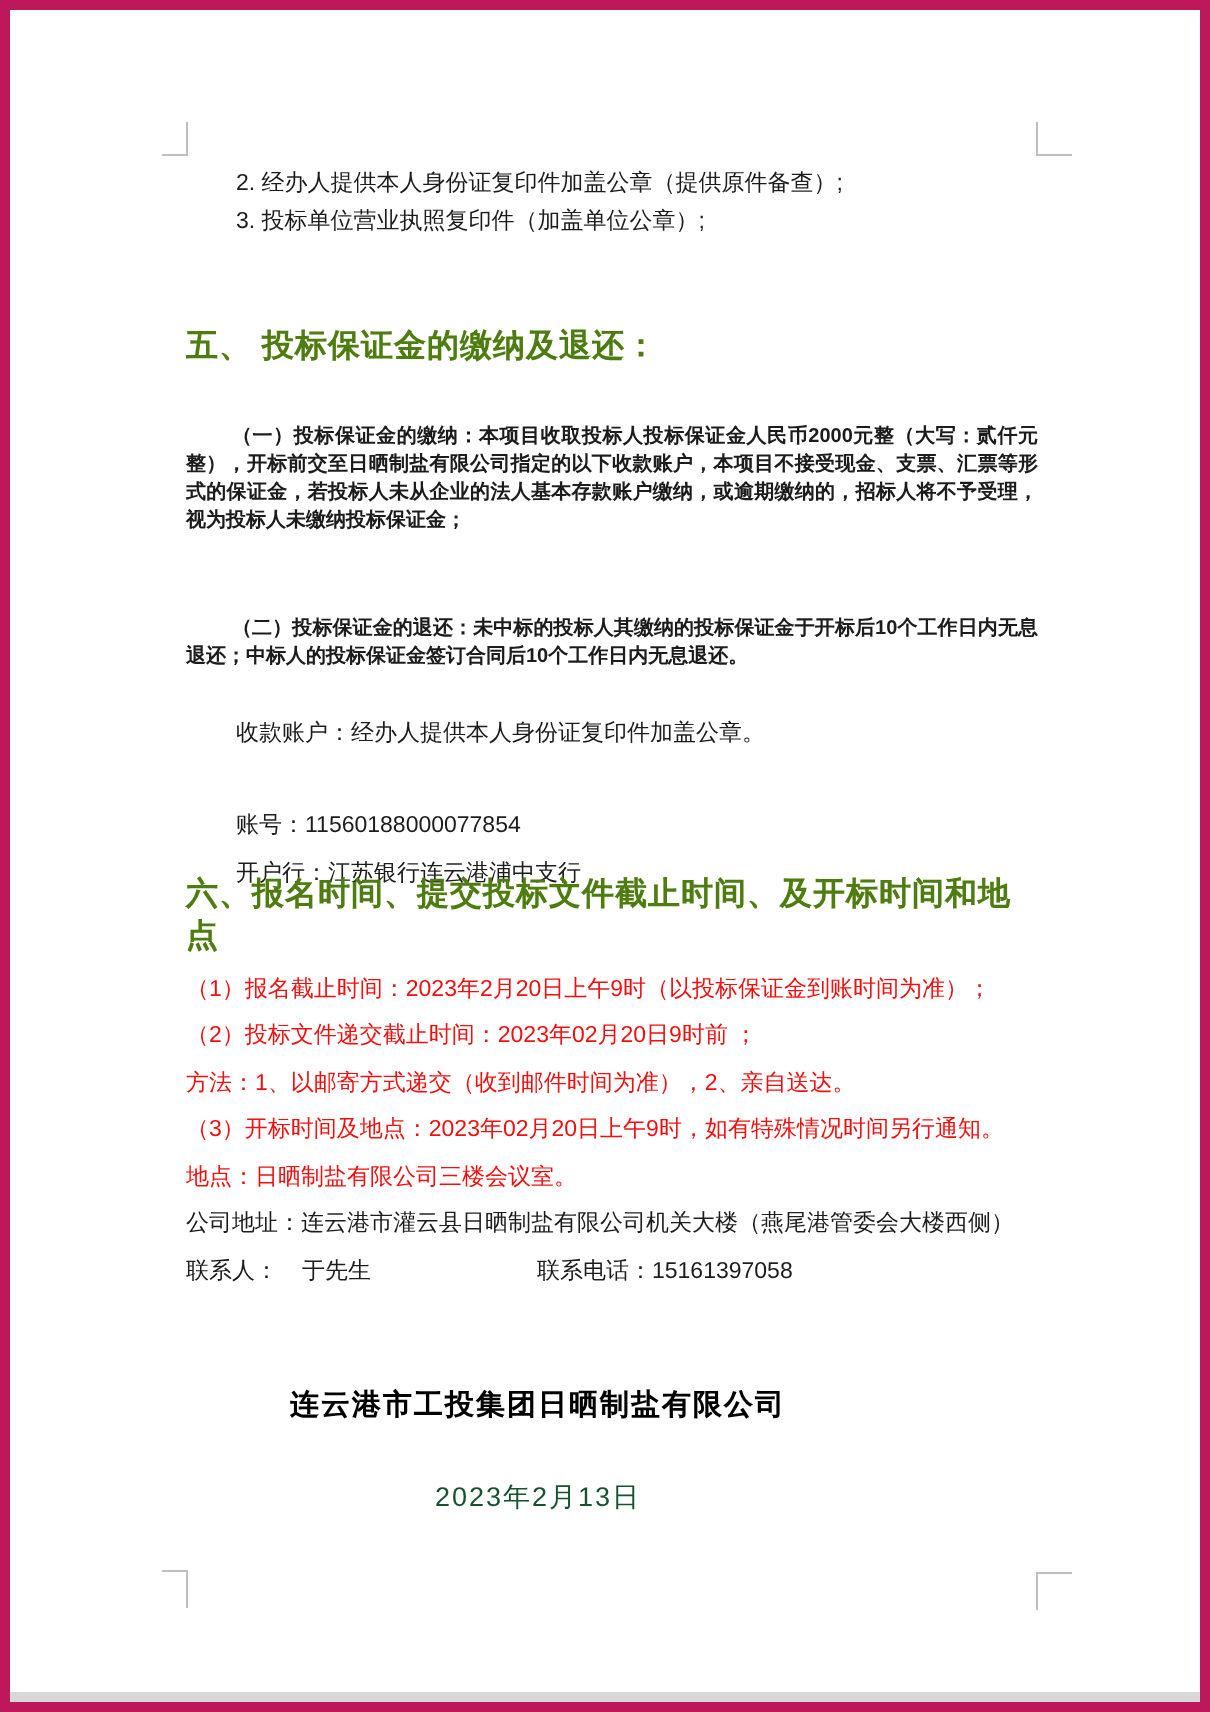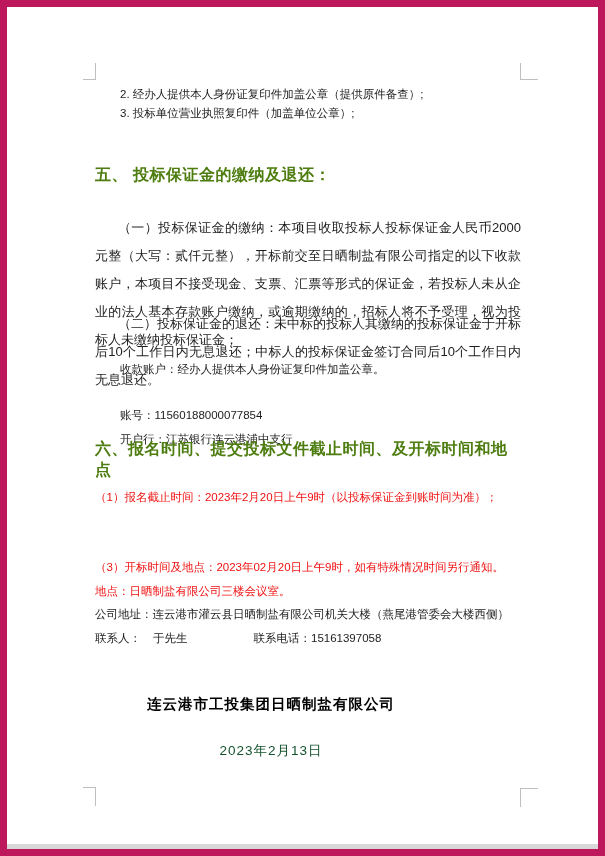--- a/index.html
+++ b/index.html
@@ -1,43 +1,43 @@
 <!DOCTYPE html>
 <html><head>
 <meta charset="utf-8">
 <style>
   html,body{margin:0;padding:0;background:#ffffff;}
   .page{
     position:relative;
     width:605px;height:856px;
     background:#ffffff;
-    border:7px solid #be185d;
+    border:5px solid #be185d;
     box-sizing:border-box;
     font-family:"Liberation Sans","DejaVu Sans",sans-serif;
     color:#1c1c1c;
     overflow:hidden;
   }
   .abs{position:absolute;left:88px;width:426px;}
   .t{font-size:11.5px;line-height:14px;}
-  .body-par{font-size:13px;line-height:28px;text-align:justify;text-indent:23px;}
+  .body-par{font-size:10px;line-height:14px;text-align:justify;text-indent:23px;font-weight:bold;}
   .indent2{padding-left:25px;}
   .heading{font-size:16px;font-weight:bold;color:#4d7c0f;letter-spacing:0.5px;}
   .red{color:#f01010;}
   .center-line{position:absolute;left:0;width:528px;text-align:center;}
   .company{font-size:14.5px;font-weight:bold;color:#000;letter-spacing:1px;}
   .docdate{font-size:13.5px;color:#14532d;letter-spacing:1px;}
   
   .crop{position:absolute;}
   .crop-tl{left:76px;top:56px;width:12px;height:16px;border-right:1px solid #bfbfbf;border-bottom:1px solid #bfbfbf;}
   .crop-tr{left:513px;top:56px;width:17px;height:16px;border-left:1px solid #bfbfbf;border-bottom:1px solid #bfbfbf;}
   .crop-bl{left:76px;top:780px;width:12px;height:18px;border-right:1px solid #bfbfbf;border-top:1px solid #bfbfbf;}
   .crop-br{left:513px;top:781px;width:17px;height:18px;border-left:1px solid #bfbfbf;border-top:1px solid #bfbfbf;}
   .bottom-band{position:absolute;left:0;right:0;bottom:0;height:5px;background:#d8d8d8;}
   .spacer-name{margin-left:12px;}
-  .spacer-phone{margin-left:66px;text-align:right;}
+  .spacer-phone{margin-left:83px;text-align:right;}
 </style>
 </head>
 <body>
 
 <div class="page">
 
   <div class="crop crop-tl"></div>
   <div class="crop crop-tr"></div>
   <div class="crop crop-bl"></div>
   <div class="crop crop-br"></div>
@@ -55,21 +55,23 @@
   <div class="abs t indent2" style="top:355px;">收款账户：经办人提供本人身份证复印件加盖公章。</div>
 
   <div class="abs t indent2" style="top:378px;margin-top:47px;">开户行：江苏银行连云港浦中支行</div>
 
   <div class="abs t indent2" style="top:401px;">账号：11560188000077854</div>
 
   <div class="abs heading" style="top:432px;">六、报名时间、提交投标文件截止时间、及开标时间和地点</div>
 
   <div class="abs t red" style="top:483px;">（1）报名截止时间：2023年2月20日上午9时（以投标保证金到账时间为准）；</div>
 
+  <div class="abs t red" style="top:506px;">（2）投标文件递交截止时间：2023年02月20日9时前 ；</div>
 
+  <div class="abs t red" style="top:530px;">方法：1、以邮寄方式递交（收到邮件时间为准），2、亲自送达。</div>
 
   <div class="abs t red" style="top:553px;">（3）开标时间及地点：2023年02月20日上午9时，如有特殊情况时间另行通知。</div>
 
   <div class="abs t red" style="top:577px;">地点：日晒制盐有限公司三楼会议室。</div>
 
   <div class="abs t" style="top:600px;">公司地址：连云港市灌云县日晒制盐有限公司机关大楼（燕尾港管委会大楼西侧）</div>
 
   <div class="abs t" style="top:624px;">
     <span>联系人：</span><span class="spacer-name">于先生</span><span class="spacer-phone">联系电话：15161397058</span>
   </div>

